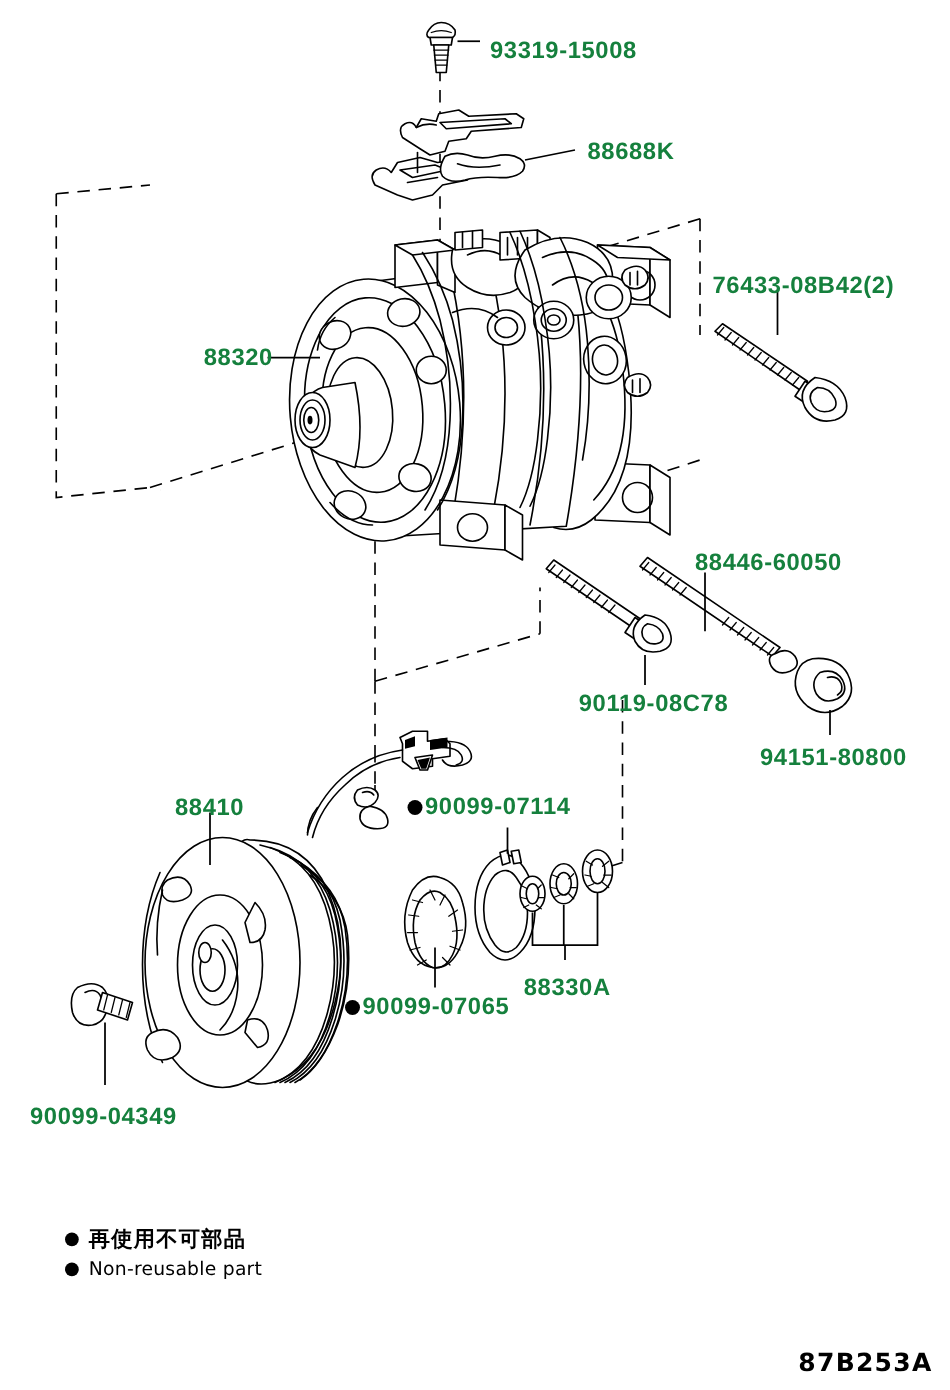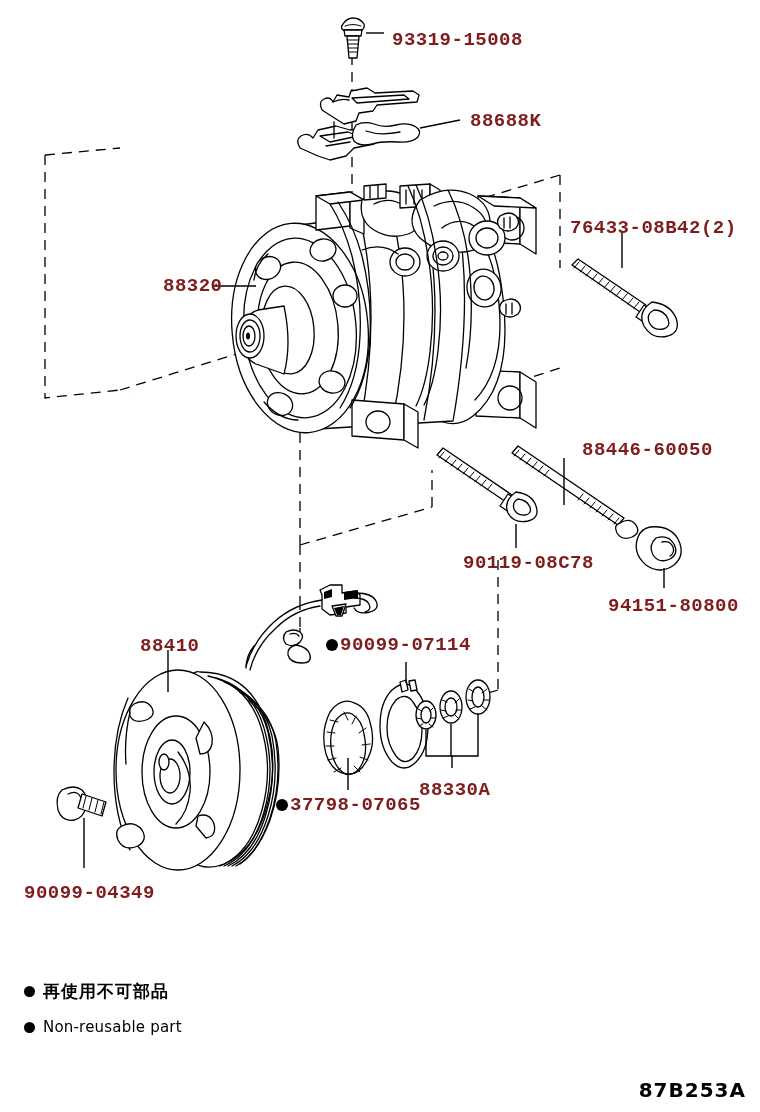--- a/index.html
+++ b/index.html
@@ -4,42 +4,42 @@
 <style>
   html,body{margin:0;padding:0;background:#ffffff;}
   body{
     width:760px;height:1112px;position:relative;overflow:hidden;
     font-family:"DejaVu Sans", sans-serif;
     color:#000;
   }
   #diagram{position:absolute;left:0;top:0;width:760px;height:1112px;}
   .lbl{
     position:absolute;
-    font-family:Liberation Mono, monospace;
+    font-family:Liberation Sans, sans-serif;
     font-weight:bold;
     font-size:19px;
     letter-spacing:0.5px;
     white-space:nowrap;
-    color:#7f1d1d;
+    color:#15803d;
     line-height:1;
   }
   .legend{
     position:absolute;
-    left:24px;top:980px;
+    left:52px;top:980px;
     font-family:"DejaVu Sans", sans-serif;
     color:#000;
   }
   .legend .row{display:flex;align-items:center;white-space:nowrap;}
   .legend .bullet{
     width:11px;height:11px;border-radius:50%;
     background:#000;display:inline-block;margin-right:8px;flex:none;
   }
   .legend .jp{font-size:17px;font-weight:bold;letter-spacing:1px;}
   .legend .en{font-size:15px;letter-spacing:0.2px;}
-  .legend .row + .row{margin-top:15px;}
+  .legend .row + .row{margin-top:3px;}
   .code{
     position:absolute;right:14px;bottom:10px;
     font-size:20px;font-weight:bold;letter-spacing:1px;
     font-family:"DejaVu Sans", sans-serif;
   }
   .dot{
     display:inline-block;width:12px;height:12px;border-radius:50%;
     background:#000;vertical-align:-1px;margin-right:2px;
   }
 </style>
@@ -310,36 +310,36 @@
 </svg>
 
 <div class="lbl" style="left:392px;top:31px;">93319-15008</div>
 
 <div class="lbl" style="left:470px;top:112px;">88688K</div>
 
 <div class="lbl" style="left:163px;top:277px;">88320</div>
 
 <div class="lbl" style="left:570px;top:219px;">76433-08B42(2)</div>
 
-<div class="lbl" style="left:582px;top:441px;">88446-60050</div>
+<div class="lbl" style="left:556px;top:441px;">88446-60050</div>
 
 <div class="lbl" style="left:463px;top:554px;">90119-08C78</div>
 
 <div class="lbl" style="left:608px;top:597px;">94151-80800</div>
 
 <div class="lbl" style="left:140px;top:637px;text-align:right;">88410</div>
 
 <div class="lbl" style="left:326px;top:636px;">
   <span class="dot"></span><span>90099-07114</span>
 </div>
 
 <div class="lbl" style="left:419px;top:761px;margin-top:20px;">88330A</div>
 
 <div class="lbl" style="left:276px;top:796px;">
-  <span class="dot"></span><span>37798-07065</span>
+  <span class="dot"></span><span>90099-07065</span>
 </div>
 
 <div class="lbl" style="left:24px;top:884px;">90099-04349</div>
 
 <div class="legend">
   <div class="row">
     <span class="bullet"></span>
     <span class="jp">再使用不可部品</span>
   </div>
   <div class="row">

